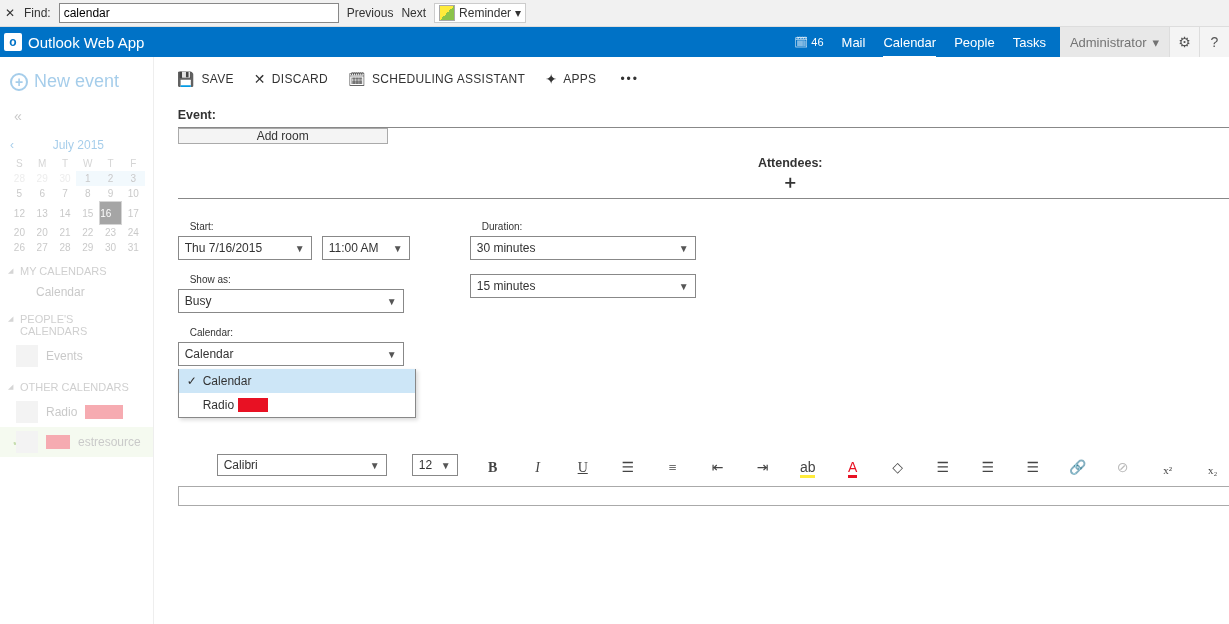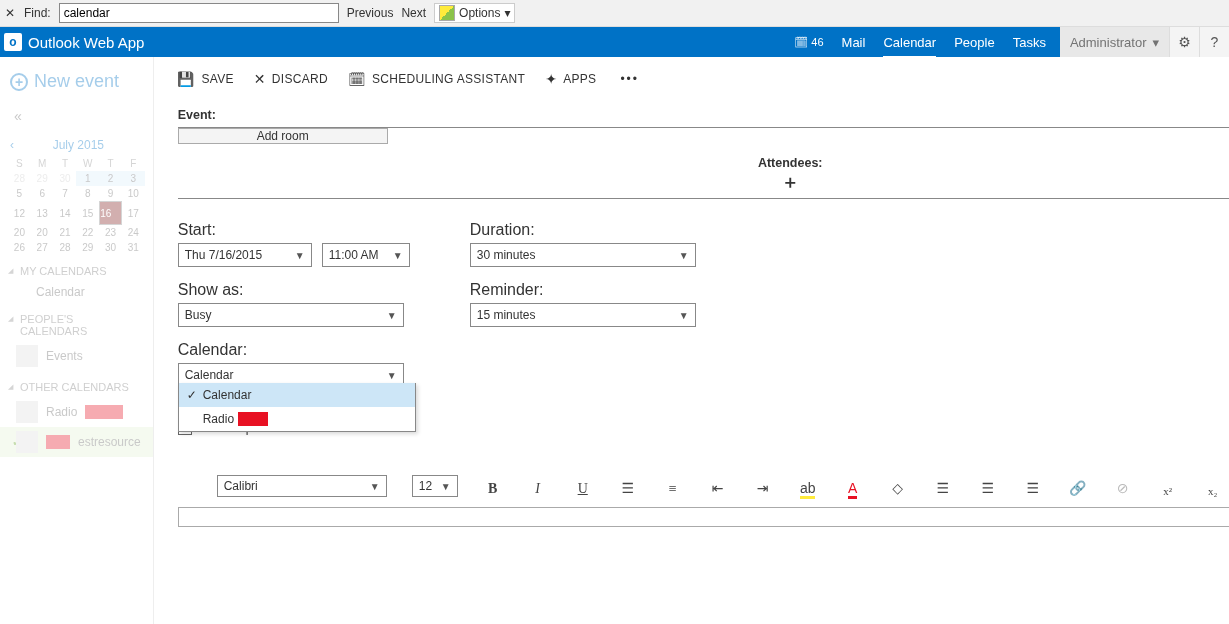--- a/index.html
+++ b/index.html
@@ -29,21 +29,21 @@
   .sidebar .newevent { color:#0072c6; font-size:18px; font-weight:300; display:flex; align-items:center; gap:6px; padding:6px 10px; cursor:pointer;}
   .sidebar .newevent .plus { width:18px; height:18px; border:2px solid #0072c6; border-radius:50%; display:flex; align-items:center; justify-content:center; font-weight:bold; color:#0072c6; font-size:14px;}
   .sidebar .chev { text-align:left; padding:10px 14px; color:#666; font-size:14px;}
   .minical { padding:0 8px; font-size:11px; color:#666;}
   .minical .mhdr { display:flex; align-items:center; justify-content:space-between; color:#0072c6; font-size:12px; padding:4px 2px;}
   .minical table { width:100%; border-collapse:collapse; table-layout:fixed;}
   .minical th { color:#888; font-weight:normal; font-size:10px; padding:2px 0;}
   .minical td { text-align:center; padding:2px 0; font-size:10px; color:#666;}
   .minical td.dim { color:#ccc;}
   .minical td.hl { background:#dceefc;}
-  .minical td.sel { background:#7f1d1d; color:#fff;}
+  .minical td.sel { background:#000000; color:#fff;}
   .section-label { font-size:11px; color:#777; padding:10px 12px 4px 20px; position:relative;}
   .section-label::before { content:"◢"; font-size:7px; position:absolute; left:8px; top:12px; color:#888;}
   .cal-item { display:flex; align-items:center; gap:8px; padding:4px 12px 4px 36px; font-size:12px; color:#666; cursor:pointer;}
   .cal-item .sq { width:22px; height:22px; background:#ddd; margin-left:-20px;}
   .cal-item .red { display:inline-block; width:38px; height:14px; background:#e81123;}
   .cal-item.highlight { background:#e5f3d6;}
   .cal-item .chk { color:#5fa01f; font-weight:bold; margin-left:-24px; width:16px;}
   
   .content { flex:1; padding:10px 24px 0 24px; position:relative;}
   .toolbar { display:flex; align-items:center; gap:20px; padding:4px 0 14px 0;}
@@ -57,21 +57,21 @@
   .field-row input { flex:1; border:none; outline:none; font-size:12px;}
   .loc-row { display:flex; gap:10px; align-items:stretch; margin-bottom:6px;}
   .loc-row .field-row { flex:1; margin-bottom:0;}
   .addroom { width:210px; border:1px solid #aaa; background:#f4f4f4; display:flex; align-items:center; justify-content:center; font-size:12px; cursor:pointer;}
   .attendee-row { border-bottom:1px solid #888; padding:6px 0 4px 0; display:flex; align-items:center; justify-content:space-between; margin-bottom:22px;flex-direction:column;}
   .attendee-row .lbl { font-weight:bold; font-size:12.5px;}
   .attendee-row .plusbtn { font-size:18px; font-weight:bold; cursor:pointer;}
   .form-grid { display:flex; gap:60px;}
   .col { display:flex; flex-direction:column; gap:14px;}
   .fg { display:flex; flex-direction:column; gap:4px;}
-  .fg .flab { font-size:16px;}
+  .fg .flab { font-size:10px;margin-left:12px;}
   .sel { height:24px; border:1px solid #888; background:#fff; display:flex; align-items:center; justify-content:space-between; padding:0 6px; font-size:12px; cursor:pointer;}
   .sel .dd { color:#555; font-size:10px;}
   .sel.w240 { width:226px;}
   .sel.w130 { width:134px;}
   .sel.w90 { width:88px;}
   .row-inline { display:flex; gap:10px;}
   
   .dropdown-open { position:relative;}
   .dd-list { position:absolute; top:24px; left:0; width:238px; background:#fff; border:1px solid #888; border-top:none; box-shadow:2px 2px 4px rgba(0,0,0,0.15); z-index:10;}
   .dd-item { padding:5px 10px 5px 24px; font-size:12px; cursor:pointer; position:relative; display:flex; align-items:center; gap:4px;}
@@ -94,21 +94,21 @@
 <body>
 
 <div class="findbar">
   <span class="x">✕</span>
   <label>Find:</label>
   <input type="text" value="calendar" style="">
   <span class="link">Previous</span>
   <span class="link">Next</span>
   <div class="opt">
     <span class="pencil"></span>
-    <span>Options</span>
+    <span>Reminder</span>
     <span>▾</span>
   </div>
 </div>
 
 <div class="bluebar">
   <div class="brand">
     <span class="logo">o</span>
     <span>Outlook Web App</span>
   </div>
   <div class="topright">
@@ -310,21 +310,20 @@
       </div>
       <div class="col">
         <div class="fg">
           <span class="flab">Duration:</span>
           <div class="sel w240">
               <span>30 minutes</span>
               <span class="dd">▼</span>
             </div>
         </div>
         <div class="fg">
-          <span class="flab">Reminder:</span>
           <div class="sel w240">
               <span>15 minutes</span>
               <span class="dd">▼</span>
             </div>
         </div>
       </div>
     </div>
 
     <div class="private-row">
       <span class="cb"></span>

